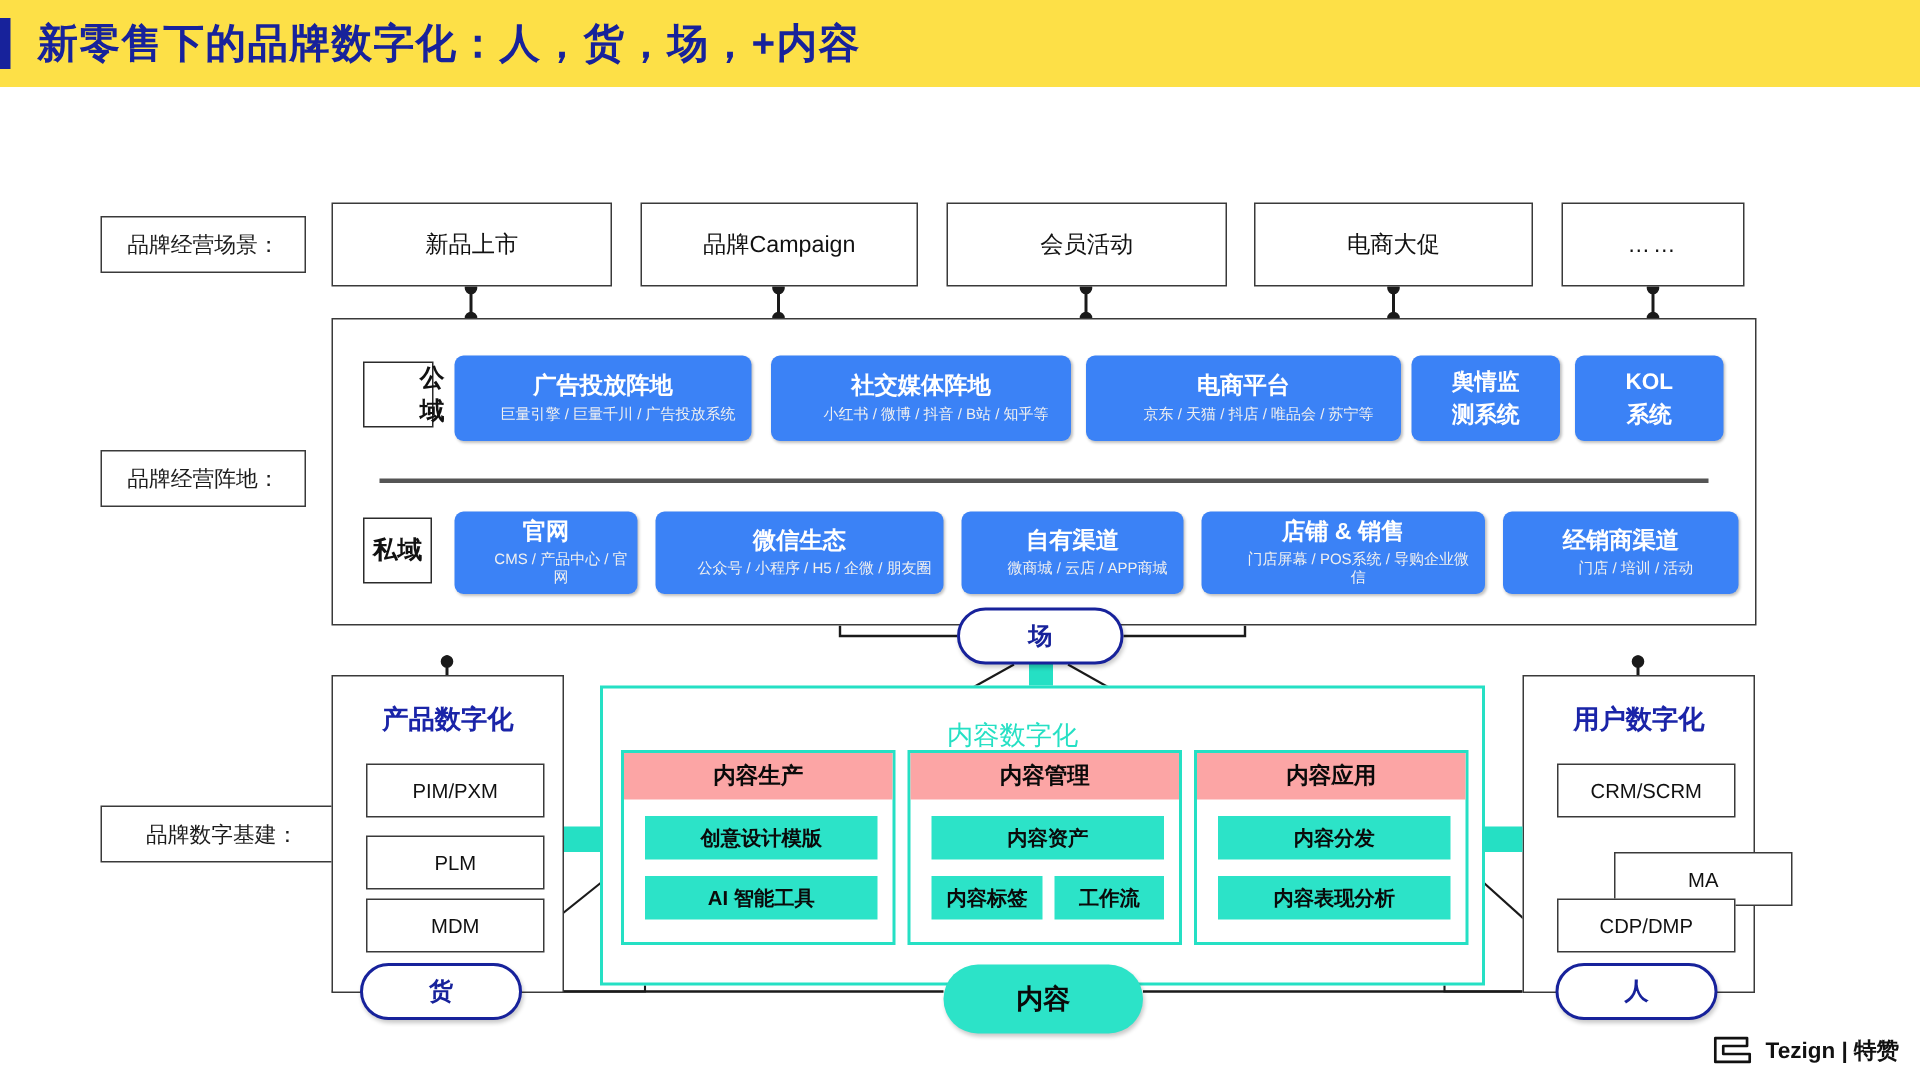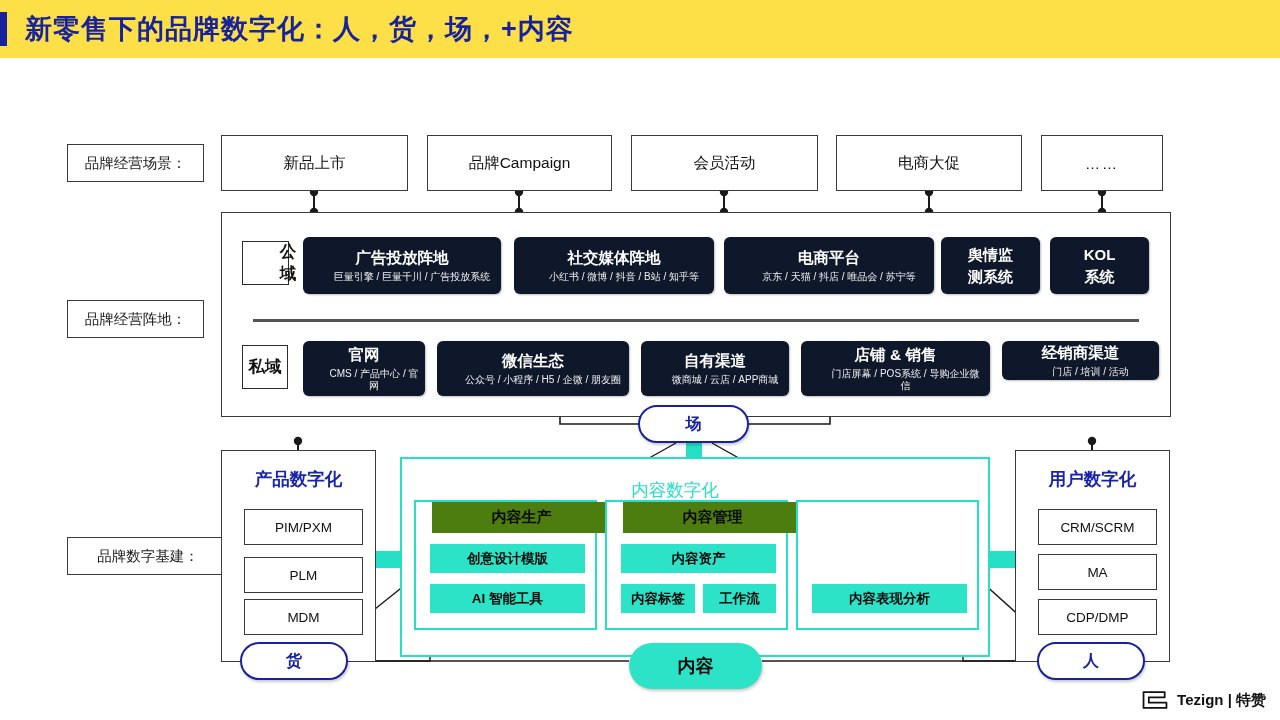--- a/index.html
+++ b/index.html
@@ -61,21 +61,21 @@
     position: absolute; border: 1.5px solid #2b2b2b; background:#fff;
     width: 46px; height: 44px;
     display: flex; align-items: center; justify-content: center;
     font-size: 16.5px; font-weight: bold; color:#111;
   }
   #tag-public  { left: 242px; top: 241px; padding-left: 45px; }
   #tag-private { left: 242px; top: 345px; }
 
   .ch-card {
     position: absolute;
-    background: #0f172a;
+    background: #3b82f6;
     border-radius: 6px;
     color: #ffffff;
     display: flex; flex-direction: column;
     align-items: center; justify-content: center;
     padding: 4px 6px;
     box-shadow: 1px 1px 2px rgba(0,0,0,.25);
   }
   .ch-title { font-size: 15.5px; font-weight: bold; line-height: 1.25; text-align:center; }
   .ch-sub   { font-size: 10px; margin-top: 4px; text-align:center; line-height:1.2; color:#f0f0f0;padding-left:20px; }
   .ch-two-line .ch-title { font-size: 15px; line-height: 1.45; }
@@ -104,22 +104,22 @@
   }
   #content-title {
     position: absolute; left: 0; width: 100%; top: 14px;
     text-align:center; font-size: 17.5px; color: #25e0c4; font-weight: normal;
   }
   .content-col {
     position: absolute; top: 500px; width: 183px; height: 130px;
     border: 2px solid #25e0c4; background: #ffffff;
   }
   .col-head {
-    position: absolute; left: 16px; top: 0; width: 100%; height: 31px;
-    background: #4d7c0f; color: #0a0a0a;
+    position: absolute; left: 0; top: 0; width: 100%; height: 31px;
+    background: #fca5a5; color: #0a0a0a;
     display:flex; align-items:center; justify-content:center;
     font-size: 15px; font-weight: bold;
   }
   .col-item {
     position: absolute; background: #2ce3c8; color:#0a0a0a;
     display:flex; align-items:center; justify-content:center;
     font-size: 13.5px; font-weight: bold;
   }
 
   
@@ -276,36 +276,36 @@
     <div class="ch-sub">公众号 / 小程序 / H5 / 企微 / 朋友圈</div>
   </div>
   <div class="ch-card" style="left:641px; top:341px; width:148px; height:55px;">
     <div class="ch-title">自有渠道</div>
     <div class="ch-sub">微商城 / 云店 / APP商城</div>
   </div>
   <div class="ch-card" style="left:801px; top:341px; width:189px; height:55px;">
     <div class="ch-title">店铺 &amp; 销售</div>
     <div class="ch-sub">门店屏幕 / POS系统 / 导购企业微信</div>
   </div>
-  <div class="ch-card" style="left:1002px; top:341px; width:157px; height:39px;">
+  <div class="ch-card" style="left:1002px; top:341px; width:157px; height:55px;">
     <div class="ch-title">经销商渠道</div>
     <div class="ch-sub">门店 / 培训 / 活动</div>
   </div>
 
   <div class="tier-box" id="box-product">
     <div class="tier-title">产品数字化</div>
     <div class="sys-chip" style="top:58px;">PIM/PXM</div>
     <div class="sys-chip" style="top:106px;">PLM</div>
     <div class="sys-chip" style="top:148px;">MDM</div>
   </div>
 
   <div class="tier-box" id="box-user">
     <div class="tier-title">用户数字化</div>
     <div class="sys-chip" style="top:58px;">CRM/SCRM</div>
-    <div class="sys-chip" style="top:103px;">MA</div>
+    <div class="sys-chip" style="top:117px;margin-left:38px;">MA</div>
     <div class="sys-chip" style="top:148px;">CDP/DMP</div>
   </div>
 
   <div class="teal-bar" style="left:376px; top:551px; width:26px; height:17px;"></div>
   <div class="teal-bar" style="left:988px; top:551px; width:27px; height:17px;"></div>
   <div class="teal-bar" style="left:686px; top:440px; width:16px; height:24px;"></div>
 
   <div id="box-content"></div>
   <div id="content-title" style="position:absolute; left:380px; top:478px; width:590px; text-align:center;">内容数字化</div>
 
@@ -316,20 +316,22 @@
   </div>
 
   <div class="content-col" style="left:605px;">
     <div class="col-head">内容管理</div>
     <div class="col-item" style="left:14px; top:42px; width:155px; height:29px;text-align:center;">内容资产</div>
     <div class="col-item" style="left:14px; top:82px; width:74px; height:29px;">内容标签</div>
     <div class="col-item" style="left:96px; top:82px; width:73px; height:29px;">工作流</div>
   </div>
 
   <div class="content-col" style="left:796px;">
+    <div class="col-head">内容应用</div>
+    <div class="col-item" style="left:14px; top:42px; width:155px; height:29px;">内容分发</div>
     <div class="col-item" style="left:14px; top:82px; width:155px; height:29px;">内容表现分析</div>
   </div>
 
   <div class="bubble bubble-blue" id="bubble-chang">场</div>
   <div class="bubble bubble-blue" id="bubble-huo">货</div>
   <div class="bubble bubble-blue" id="bubble-ren">人</div>
   <div class="bubble" id="bubble-neirong">内容</div>
 
   <div id="footer-logo">
     <svg class="mark" viewBox="0 0 34 26">

